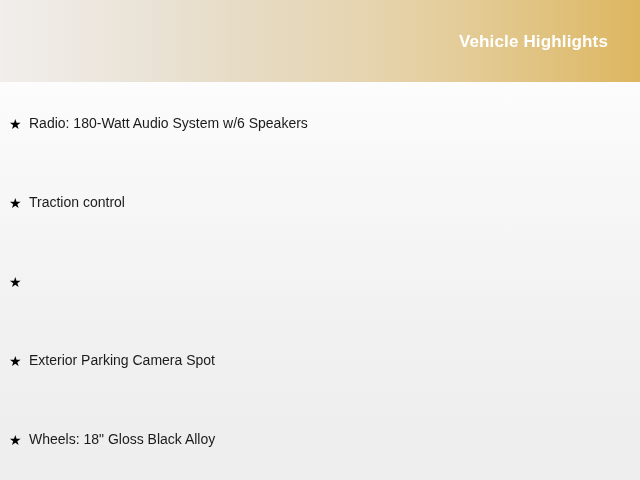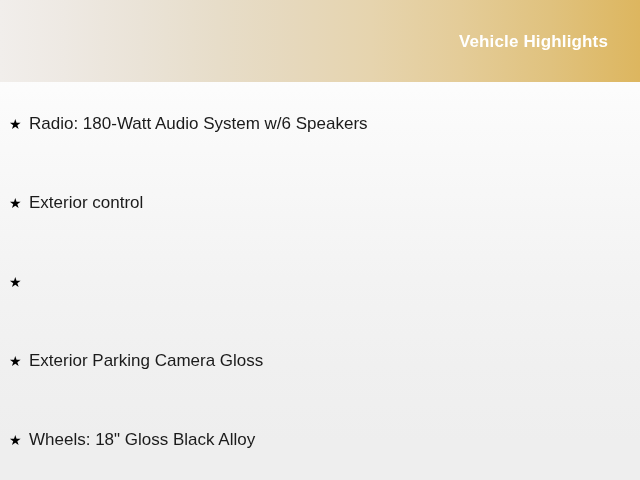--- a/index.html
+++ b/index.html
@@ -97,21 +97,21 @@
     color: #000000;
     font-size: 14px;
     line-height: 1;
     text-align: left;
     user-select: none;
   }
 
   .highlight-text {
     flex: 0 0 auto;
     color: #1b1b1b;
-    font-size: 17px;
+    font-size: 14px;
     line-height: 1.1;
     white-space: nowrap;
   }
 </style>
 </head>
 <body>
 
 <div id="page">
 
   <div id="header-band">
@@ -120,30 +120,30 @@
 
   <ul id="highlights-list">
 
     <li class="highlight-row">
       <span class="bullet-star">★</span>
       <span class="highlight-text">Radio: 180-Watt Audio System w/6 Speakers</span>
     </li>
 
     <li class="highlight-row">
       <span class="bullet-star">★</span>
-      <span class="highlight-text">Exterior control</span>
+      <span class="highlight-text">Traction control</span>
     </li>
 
     <li class="highlight-row">
       <span class="bullet-star">★</span>
     </li>
 
     <li class="highlight-row">
       <span class="bullet-star">★</span>
-      <span class="highlight-text">Exterior Parking Camera Gloss</span>
+      <span class="highlight-text">Exterior Parking Camera Spot</span>
     </li>
 
     <li class="highlight-row">
       <span class="bullet-star">★</span>
       <span class="highlight-text">Wheels: 18" Gloss Black Alloy</span>
     </li>
 
   </ul>
 
 </div>

